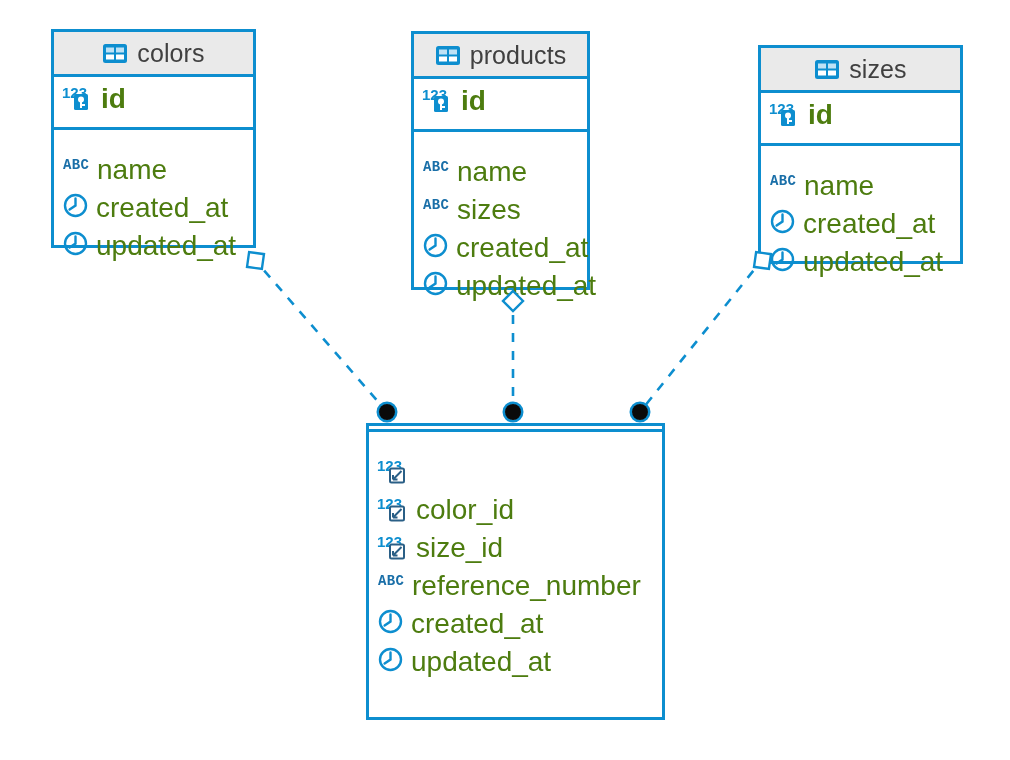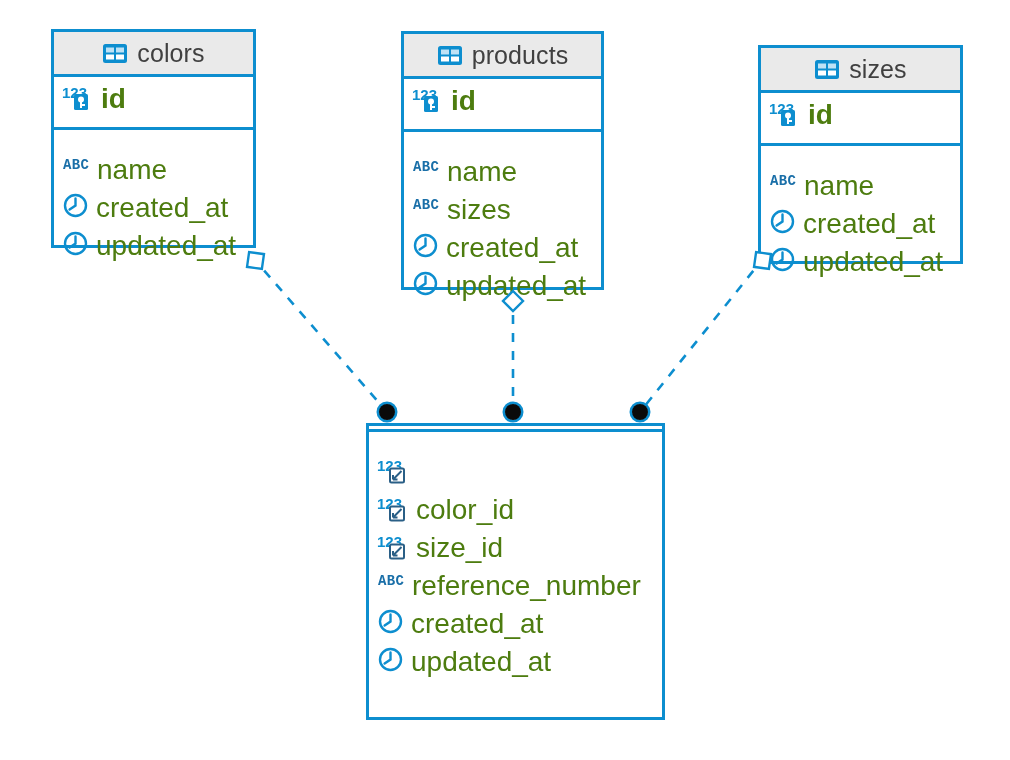--- a/index.html
+++ b/index.html
@@ -157,21 +157,21 @@
             <span class="icn">
               <svg width="27" height="27" viewBox="0 0 27 27">
                 <circle cx="13.5" cy="13.5" r="10.5" fill="none" stroke="#0d8ecf" stroke-width="2.4"></circle>
                 <path d="M13.5 6.5 L13.5 13.5 L7.6 17.6" fill="none" stroke="#0d8ecf" stroke-width="2.4" stroke-linecap="round"></path>
               </svg>
             </span>
             <span class="field-name">updated_at</span>
           </div>
         </div>
       </div>
-      <div class="entity" style="left: 401px; top: 31px; width: 203px; height: 259px;">
+      <div class="entity" style="left: 411px; top: 31px; width: 179px; height: 259px;">
         <div class="entity-header">
           <span class="icn">
             <svg width="26" height="21" viewBox="0 0 26 21">
               <rect x="1" y="1" width="24" height="19" rx="2.5" fill="#0d8ecf"></rect>
               <rect x="4" y="4.5" width="8" height="5" fill="#bfe2f5"></rect>
               <rect x="14" y="4.5" width="8" height="5" fill="#bfe2f5"></rect>
               <rect x="4" y="11.5" width="8" height="5" fill="#ffffff"></rect>
               <rect x="14" y="11.5" width="8" height="5" fill="#ffffff"></rect>
             </svg>
           </span>

